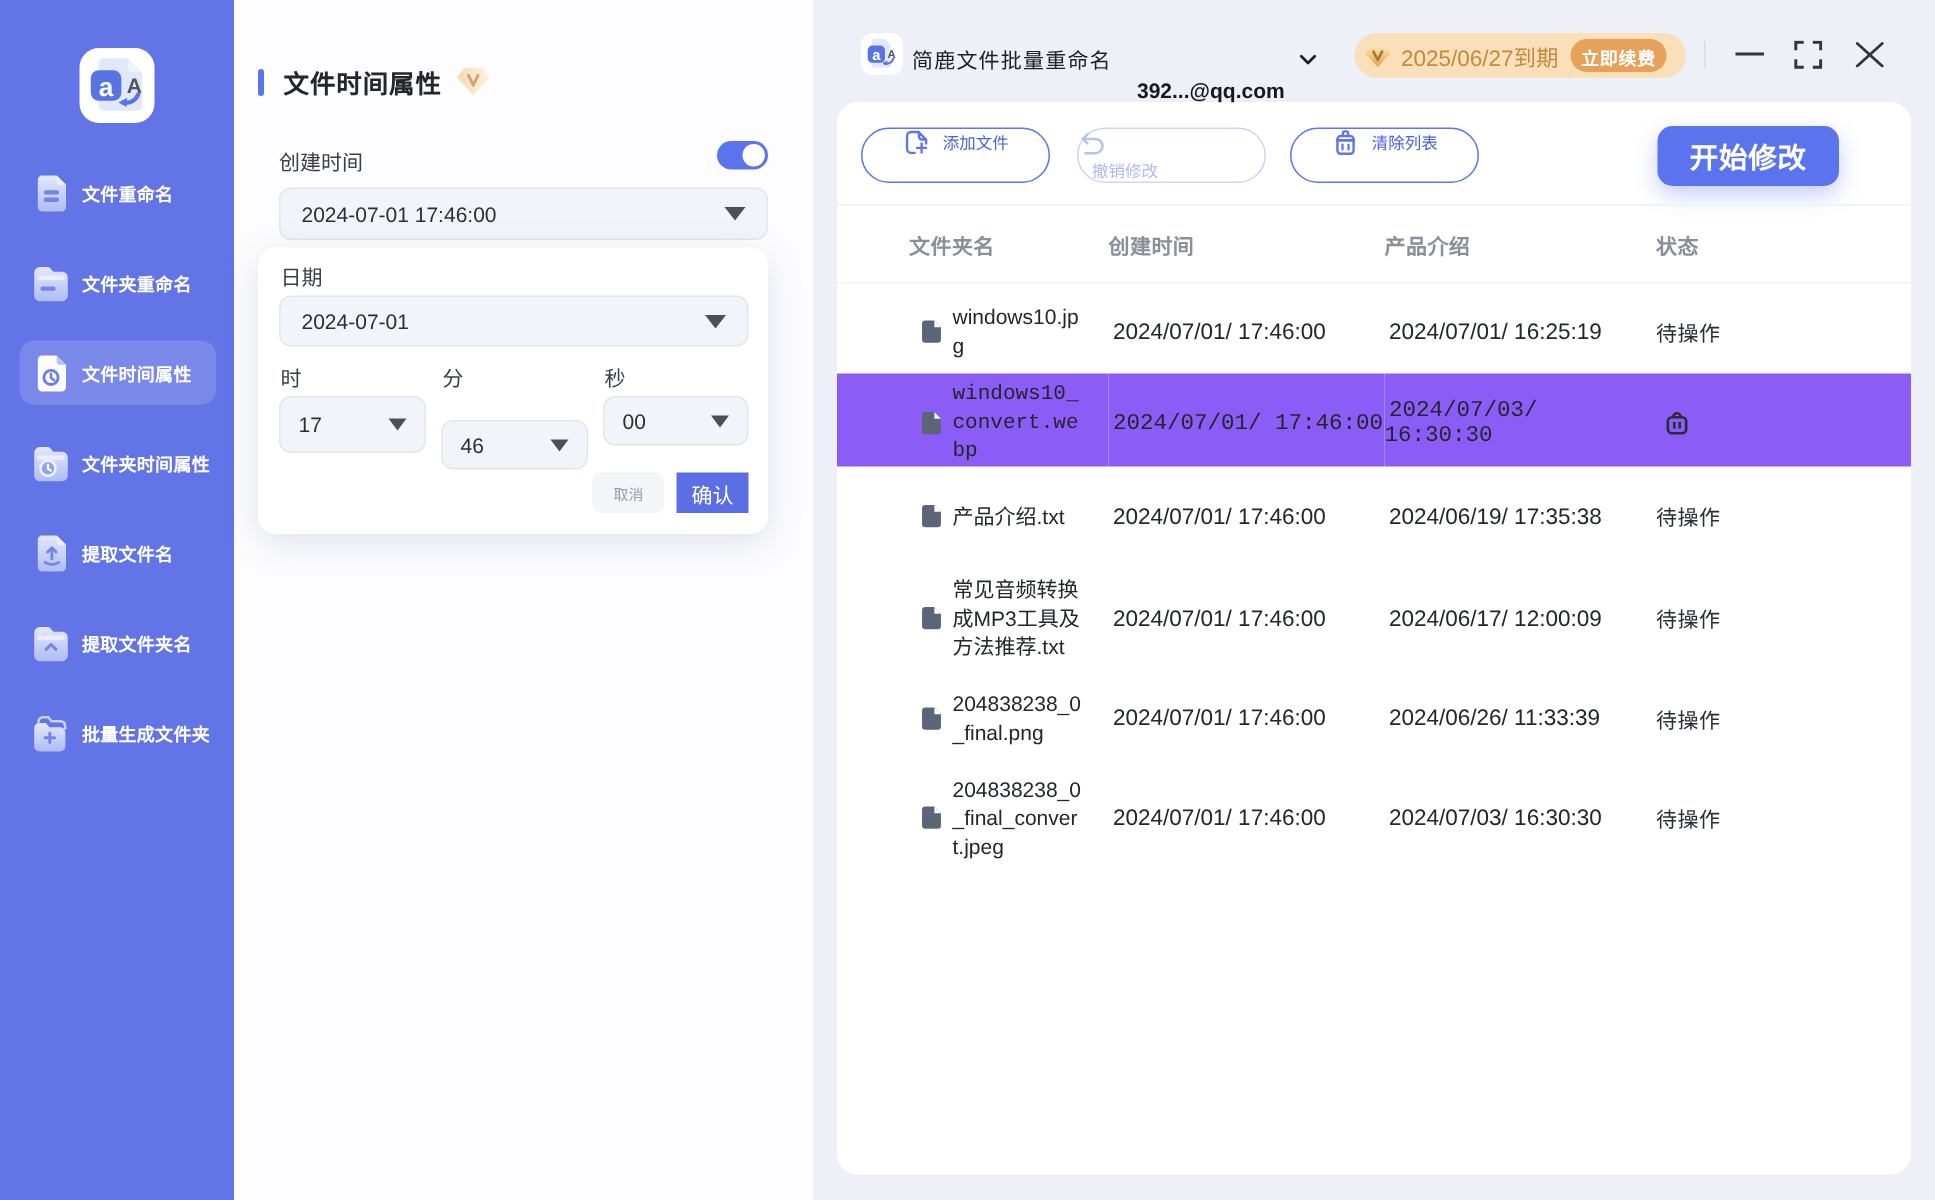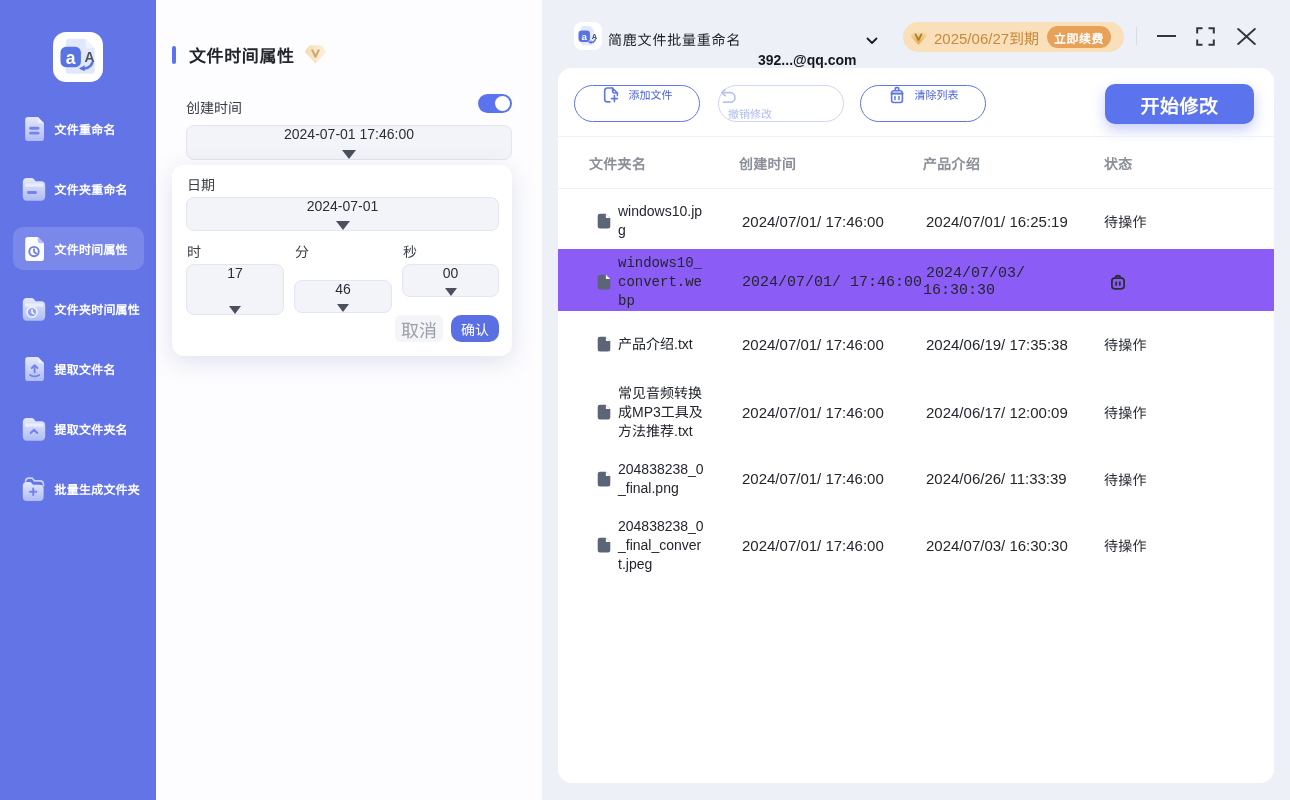--- a/index.html
+++ b/index.html
@@ -16,36 +16,36 @@
 .navitem .nlabel { color:#fff; font-size:12px; font-weight:bold; margin-left:8.6px; white-space:nowrap; letter-spacing:0.2px; }
 
 
 #midpanel { left:156px; top:0; width:386px; height:800px; background:#FDFDFF; }
 #titlebar { left:172px; top:46px; width:4px; height:18px; border-radius:2px; background:#5B74EE; }
 #title { left:189px; top:42px; font-size:17px; font-weight:bold; color:#23262D; letter-spacing:0.6px; }
 #vipbadge { left:305px; top:44px; }
 #createlabel { left:186px; top:97px; font-size:14px; color:#3A3F47; }
 #toggle { left:478px; top:94px; width:34px; height:19px; border-radius:10px; background:#5B74EE; }
 #toggle .knob { position:absolute; right:2px; top:2px; width:15px; height:15px; border-radius:50%; background:#fff; }
-.selbox { background:#F3F4F9; border:1px solid #E3E5EF; border-radius:8px; display:flex; align-items:center; justify-content:space-between;flex-direction:column; }
+.selbox { background:#F3F4F9; border:1px solid #E3E5EF; border-radius:8px; display:flex; align-items:center; justify-content:space-between; }
 .selbox .stext { font-size:14px; color:#2A2E35; }
 .tri { width:0; height:0; border-left:7px solid transparent; border-right:7px solid transparent; border-top:9px solid #4A505C; }
 #sel-main { left:186px; top:125px; width:326px; height:35px; padding:0 14px; }
 #popup { left:172px; top:165px; width:340px; height:191px; background:#fff; border-radius:12px; box-shadow:0 6px 24px rgba(90,100,150,0.18); }
 #lbl-date { left:187px; top:174px; font-size:14px; color:#3A3F47; }
 #sel-date { left:186px; top:197px; width:313px; height:34px; padding:0 14px; }
 #lbl-h { left:187px; top:241px; font-size:14px; color:#3A3F47; }
 #lbl-m { left:295px; top:241px; font-size:14px; color:#3A3F47; }
 #lbl-s { left:403px; top:241px; font-size:14px; color:#3A3F47; }
-#sel-h { left:186px; top:264px; width:98px; height:51px; padding:0 12px; }
+#sel-h { left:186px; top:264px; width:98px; height:38px; padding:0 12px; }
 #sel-m { left:294px; top:280px; width:98px; height:33px; padding:0 12px; }
 #sel-s { left:402px; top:264px; width:97px; height:33px; padding:0 12px; }
 .tri2 { width:0; height:0; border-left:6px solid transparent; border-right:6px solid transparent; border-top:8px solid #4A505C; }
-#btn-cancel { left:395px; top:315px; width:48px; height:27px; background:#F4F5F9; border-radius:6px; color:#9BA0AA; font-size:18px; display:flex; align-items:center; justify-content:center; }
-#btn-ok { left:451px; top:315px; width:48px; height:27px; background:#5B6FE4; border-radius:10px; color:#fff; font-size:14px; display:flex; align-items:center; justify-content:center; }
+#btn-cancel { left:395px; top:315px; width:48px; height:27px; background:#F4F5F9; border-radius:6px; color:#9BA0AA; font-size:10px; display:flex; align-items:center; justify-content:center; }
+#btn-ok { left:451px; top:315px; width:48px; height:27px; background:#5B6FE4; border-radius:0; color:#fff; font-size:14px; display:flex; align-items:center; justify-content:center; }
 
 
 #minilogo { left:574px; top:22px; width:28px; height:28px; background:#fff; border-radius:8px; }
 #appname { left:608px; top:29px; font-size:14px; color:#1C1F24; letter-spacing:0.8px; }
 #account { left:758px; top:28px; font-size:14px; font-weight:bold; color:#16181D;margin-top:24px; }
 #acc-chev { left:866px; top:31px; }
 #orangepill { left:903px; top:22px; width:221px; height:30px; background:#F9DFBA; border-radius:15px; display:flex; align-items:center; }
 #vcrown { margin-left:7px; display:flex; }
 #expire { font-size:15px; color:#C9893A; margin-left:7px; }
 #renew { margin-left:8px; width:64px; height:22px; background:#E8A159; border-radius:11px; color:#fff; font-size:12px; font-weight:bold; display:flex; align-items:center; justify-content:center; letter-spacing:0.5px; }
@@ -55,30 +55,30 @@
 #win-close { left:1237px; top:28px; }
 
 
 #card { left:558px; top:68px; width:716px; height:715px; background:#fff; border-radius:14px; }
 .pill { position:absolute; height:37px; border:1px solid #5E77E8; border-radius:19px; display:flex; align-items:flex-start; justify-content:center; color:#4B63DE; font-size:11px; background:#fff; }
 .pill .ptext { margin-left:9px; }
 .pill.disabled { border-color:#CDD5F4; color:#B0BCEE; }
 #b-add { left:574px; top:85px; width:126px; }
 #b-undo { left:718px; top:85px; width:126px;flex-direction:column; }
 #b-clear { left:860px; top:85px; width:126px; }
-#b-start { left:1105px; top:84px; width:149px; height:40px; background:#5B74EE; border-radius:10px; color:#fff; font-size:19px; font-weight:bold; display:flex; align-items:center; justify-content:center; letter-spacing:0.5px; box-shadow:0 6px 14px rgba(91,116,238,0.35); }
+#b-start { left:1105px; top:84px; width:121px; height:40px; background:#5B74EE; border-radius:10px; color:#fff; font-size:19px; font-weight:bold; display:flex; align-items:center; justify-content:center; letter-spacing:0.5px; box-shadow:0 6px 14px rgba(91,116,238,0.35); }
 
 
 #tablewrap { left:558px; top:136px; width:716px; }
 table { border-collapse:collapse; width:716px; table-layout:fixed; }
 col.c1 { width:181px; } col.c2 { width:184px; } col.c3 { width:181px; } col.c4 { width:170px; }
 thead td { border-top:1px solid #F0F1F6; border-bottom:1px solid #F0F1F6; height:52px; color:#8A9099; font-weight:bold; font-size:14px; letter-spacing:0.3px; }
 td { vertical-align:middle; font-size:14px; color:#23262D; }
 tbody td { padding-top:5px; }
-td.first { padding-left:31px; }
+td.first { padding-left:48px; }
 td.date { font-size:15px; text-indent:3px; }
 tbody tr.hl { background:#8b5cf6;font-family:Liberation Mono, monospace; }
 .fcell { display:flex; align-items:center; }
 .fname { margin-left:7px; width:88px; line-height:19px; word-break:break-all; }
 .fcell svg { flex:none; margin-left:8px; }
 .status { color:#2A2E36; letter-spacing:0.3px; }
 </style>
 </head>
 <body>
 

